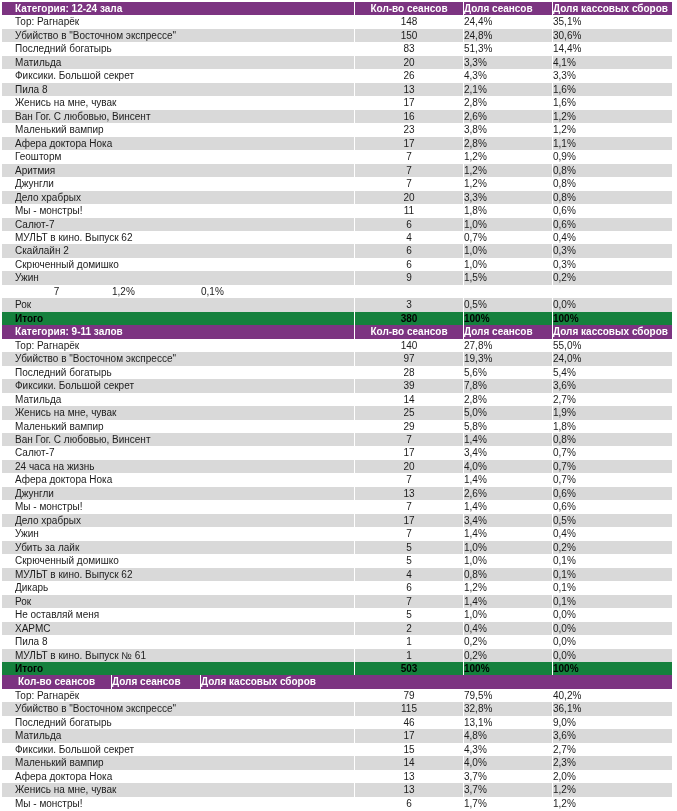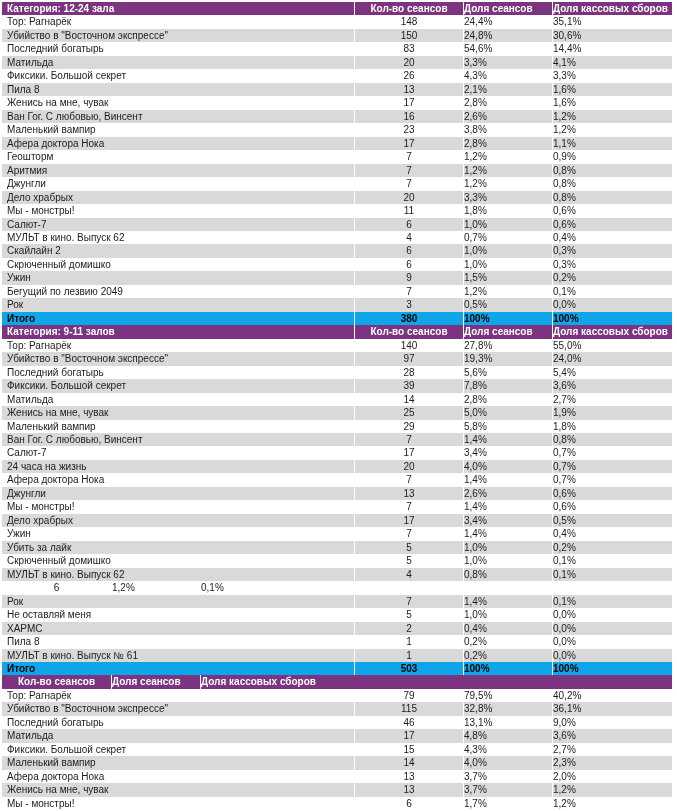--- a/index.html
+++ b/index.html
@@ -26,33 +26,33 @@
     box-sizing: border-box;
     overflow: hidden;
     white-space: nowrap;
   }
   .cell + .cell {
     border-left: 1px solid #ffffff;
   }
   .name-cell {
     width: 352px;
     text-align: left;
-    padding-left: 5px;
+    padding-left: 13px;
   }
   .c2 { width: 109px; text-align: center; }
   .c3 { width: 89px;  }
   .c4 { width: 120px; text-align: left; }
   .row.alt { background: var(--alt-row-bg, #D9D9D9); }
   .row.header-row {
     background: var(--header-bg, #7C3481);
     color: var(--header-text, #ffffff);
     font-weight: bold;
   }
   .row.total-row {
-    background: #0ea5e9;
+    background: #15803d;
     font-weight: bold;
     color: #000000;
   }
 </style>
 </head>
 <body>
 
 <div class="sheet" id="table-root">
   <div class="section">
     <div class="row header-row">
@@ -72,21 +72,21 @@
   <div class="row alt">
     <div class="cell name-cell">Убийство в "Восточном экспрессе"</div>
     <div class="cell c2">150</div>
     <div class="cell c3">24,8%</div>
     <div class="cell c4">30,6%</div>
   </div>
 
   <div class="row">
     <div class="cell name-cell">Последний богатырь</div>
     <div class="cell c2">83</div>
-    <div class="cell c3">54,6%</div>
+    <div class="cell c3">51,3%</div>
     <div class="cell c4">14,4%</div>
   </div>
 
   <div class="row alt">
     <div class="cell name-cell">Матильда</div>
     <div class="cell c2">20</div>
     <div class="cell c3">3,3%</div>
     <div class="cell c4">4,1%</div>
   </div>
 
@@ -196,21 +196,20 @@
   </div>
 
   <div class="row alt">
     <div class="cell name-cell">Ужин</div>
     <div class="cell c2">9</div>
     <div class="cell c3">1,5%</div>
     <div class="cell c4">0,2%</div>
   </div>
 
   <div class="row">
-    <div class="cell name-cell">Бегущий по лезвию 2049</div>
     <div class="cell c2">7</div>
     <div class="cell c3">1,2%</div>
     <div class="cell c4">0,1%</div>
   </div>
 
   <div class="row alt">
     <div class="cell name-cell">Рок</div>
     <div class="cell c2">3</div>
     <div class="cell c3">0,5%</div>
     <div class="cell c4">0,0%</div>
@@ -352,20 +351,21 @@
   </div>
 
   <div class="row alt">
     <div class="cell name-cell">МУЛЬТ в кино. Выпуск 62</div>
     <div class="cell c2">4</div>
     <div class="cell c3">0,8%</div>
     <div class="cell c4">0,1%</div>
   </div>
 
   <div class="row">
+    <div class="cell name-cell">Дикарь</div>
     <div class="cell c2">6</div>
     <div class="cell c3">1,2%</div>
     <div class="cell c4">0,1%</div>
   </div>
 
   <div class="row alt">
     <div class="cell name-cell">Рок</div>
     <div class="cell c2">7</div>
     <div class="cell c3">1,4%</div>
     <div class="cell c4">0,1%</div>

